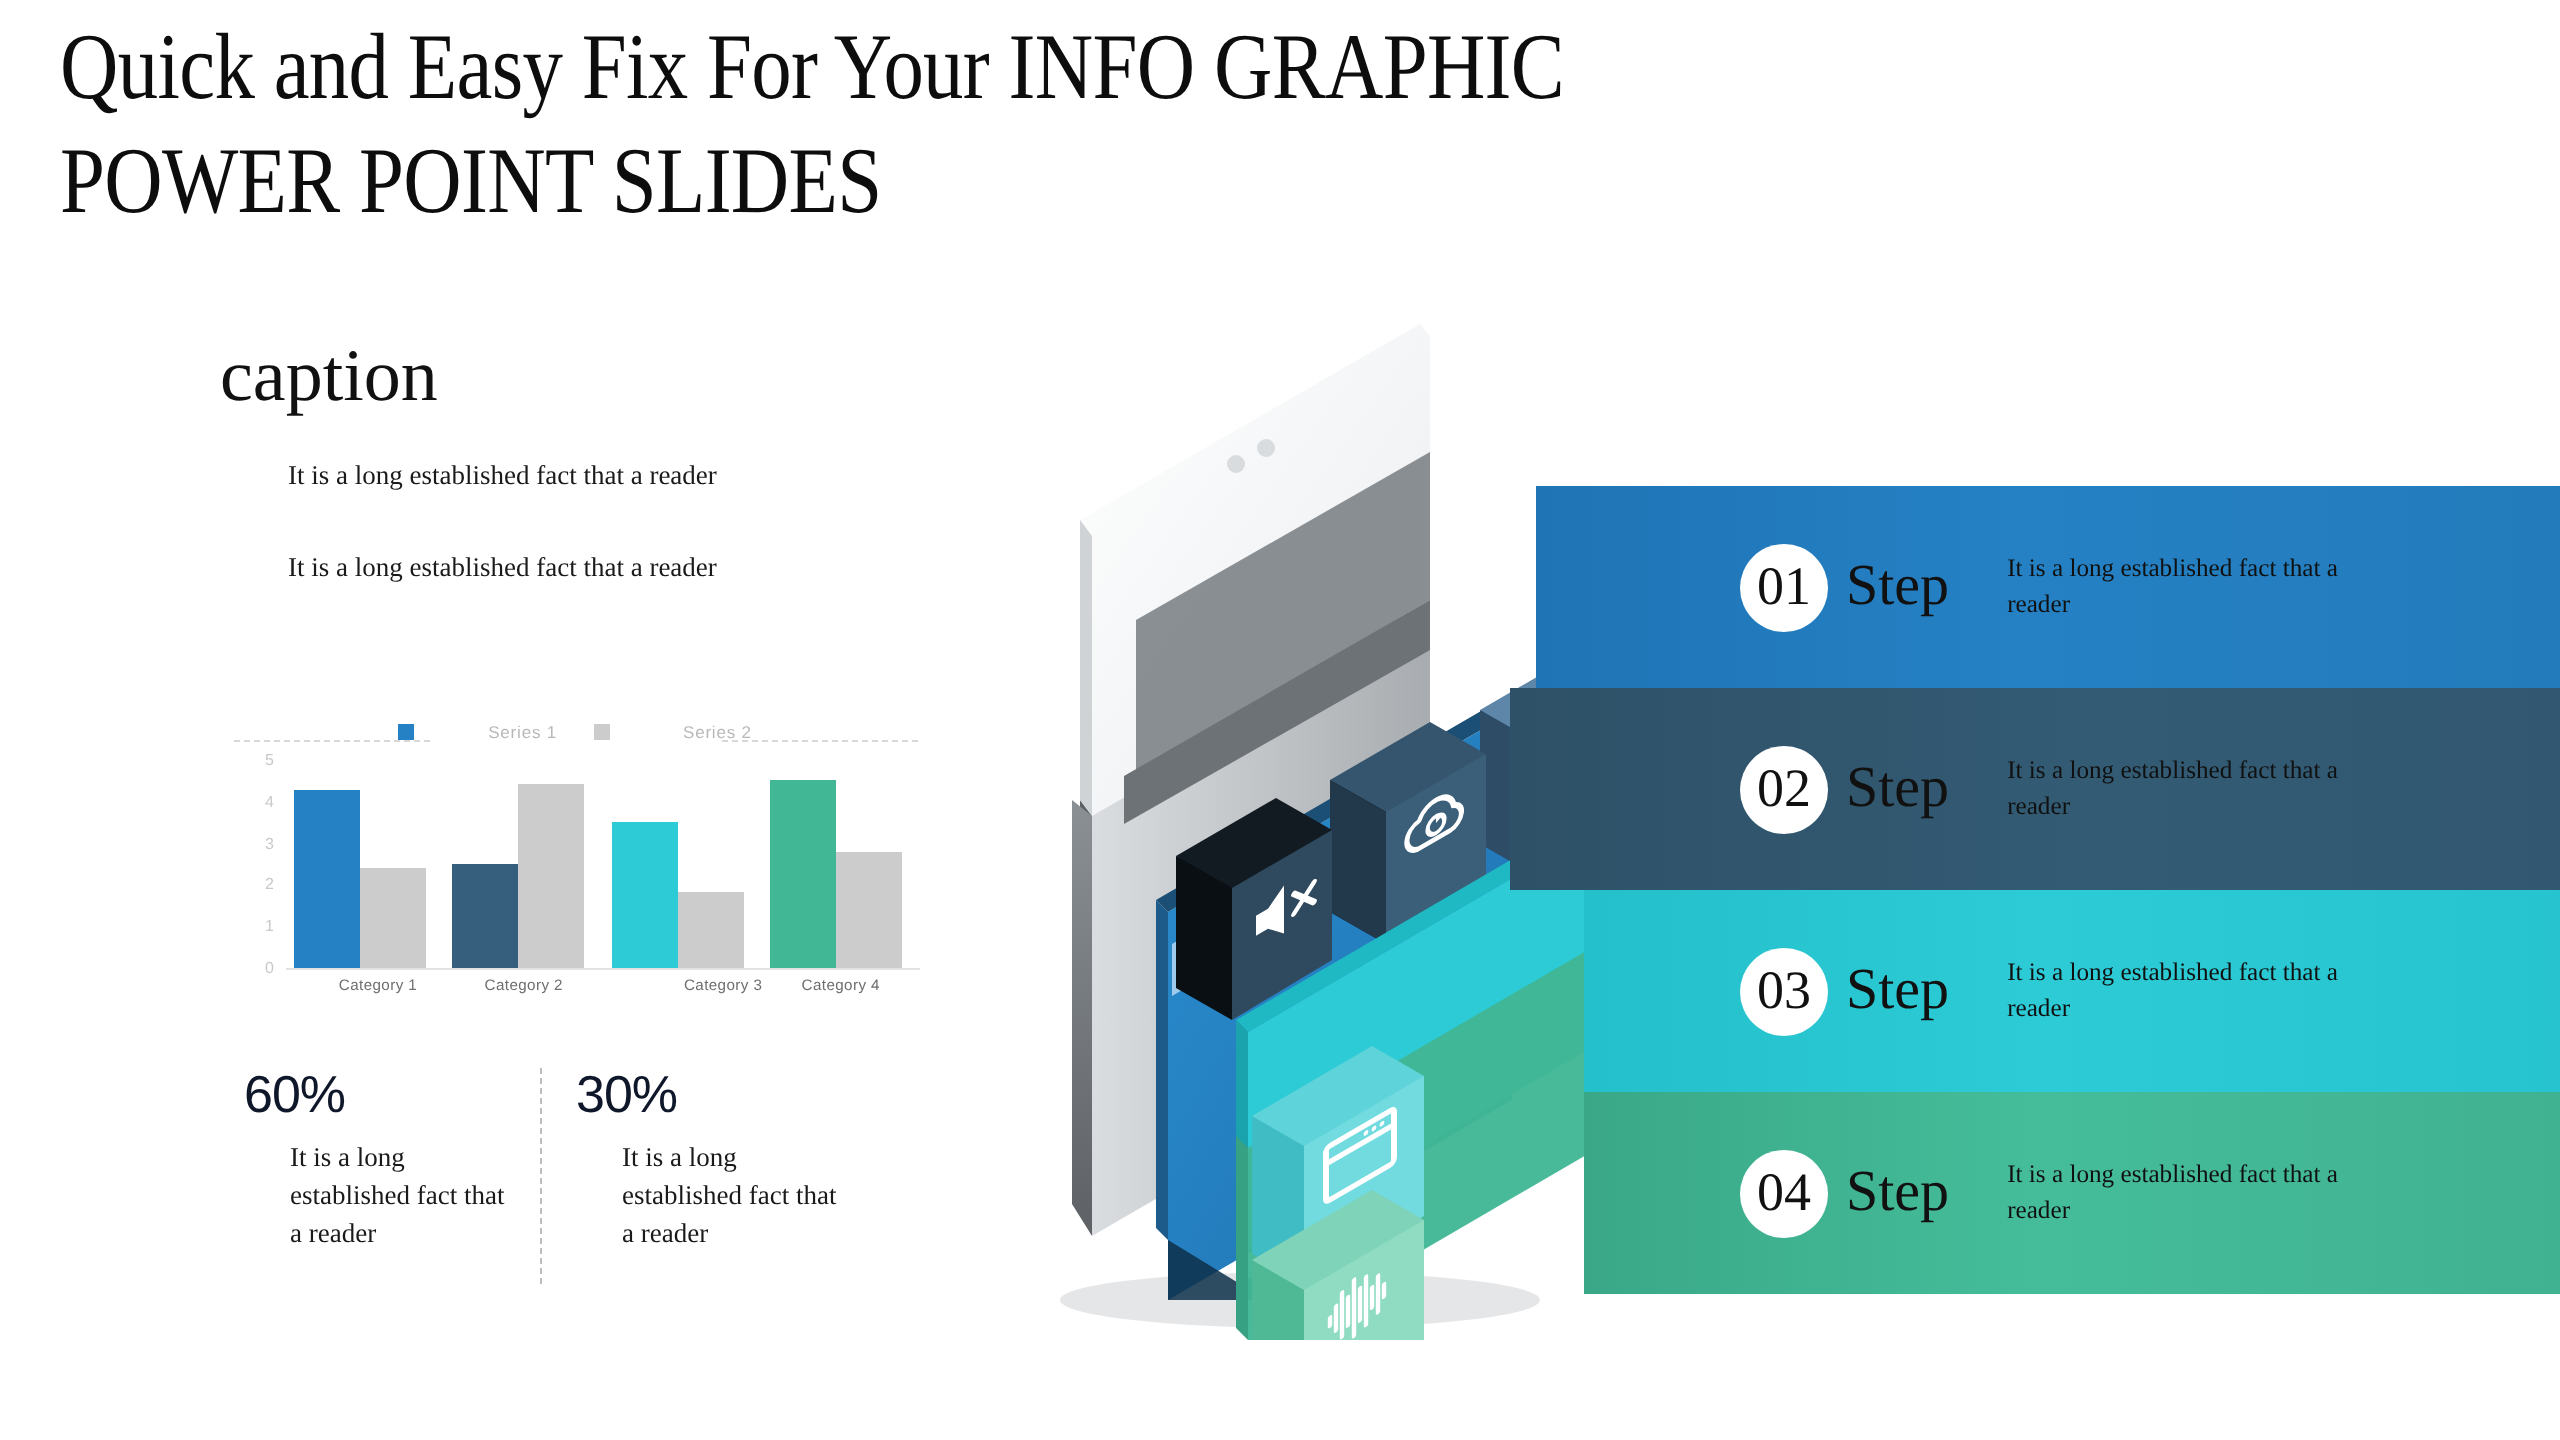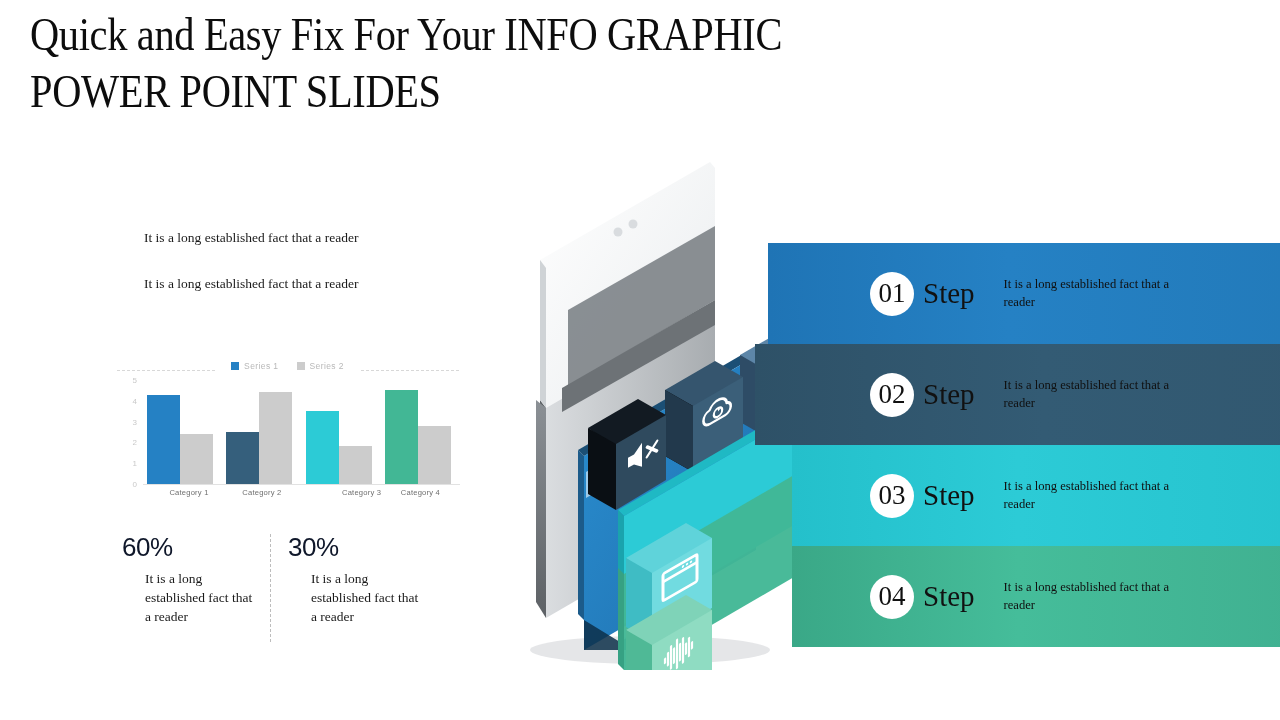--- a/index.html
+++ b/index.html
@@ -34,21 +34,21 @@
   .cap-p2{top:275px;}
 
   
   .chart{position:absolute;left:115px;top:358px;width:345px;height:148px;}
   .chart-legend{
     position:absolute;left:0;top:0;width:345px;height:16px;
     display:flex;justify-content:center;align-items:center;gap:18px;
   }
   .legend-item{display:flex;align-items:center;gap:5px;}
   .legend-sw{width:8px;height:8px;display:block;}
-  .legend-label{font-family:"Liberation Sans",sans-serif;font-size:8.5px;color:#b8b8b8;letter-spacing:.4px;}
+  .legend-label{font-family:"Liberation Sans",sans-serif;font-size:8.5px;color:#b8b8b8;letter-spacing:.4px;margin-left:32px;}
   .grid-dash{
     position:absolute;top:12px;height:0;border-top:1px dashed #d8d8d8;
   }
   .grid-dash.l{left:2px;width:98px;}
   .grid-dash.r{left:246px;width:98px;}
   .plot{position:absolute;left:28px;top:22px;width:317px;height:104px;}
   .axis-line{position:absolute;left:28px;top:126px;width:317px;height:1px;background:#e2e2e2;}
   .ytick{
     position:absolute;left:0;width:22px;text-align:right;
     font-family:"Liberation Sans",sans-serif;font-size:8px;color:#c9c9c9;
@@ -101,20 +101,21 @@
   .art{position:absolute;left:500px;top:150px;width:360px;height:520px;}
   .art svg{display:block;}
 </style>
 </head>
 <body>
 
 <div class="slide">
 
   <div class="title">Quick and Easy Fix For Your INFO GRAPHIC POWER POINT SLIDES</div>
 
+  <div class="caption-head">caption</div>
   <div class="cap-p cap-p1">It is a long established fact that a reader</div>
   <div class="cap-p cap-p2">It is a long established fact that a reader</div>
 
   <div class="chart">
     <div class="grid-dash l"></div>
     <div class="grid-dash r"></div>
     <div class="chart-legend">
       <div class="legend-item">
         <span class="legend-sw" id="lsw0" style="background: rgb(37, 129, 196);"></span>
         <span class="legend-label">Series 1</span>

